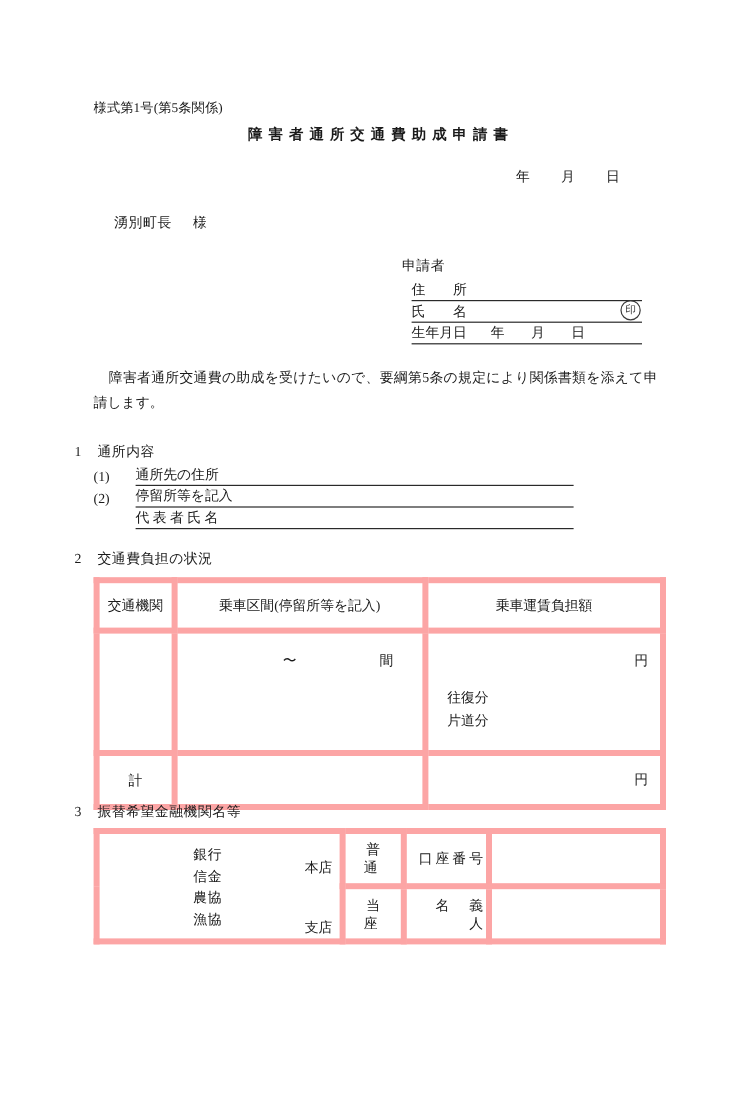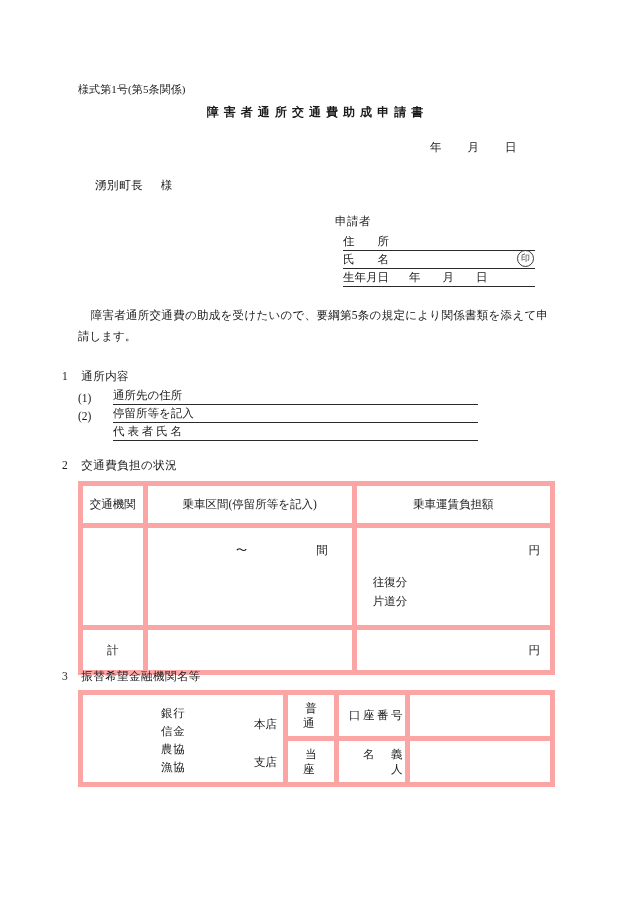--- a/index.html
+++ b/index.html
@@ -242,21 +242,21 @@
     top: 9px;
     line-height: 1.58;
     letter-spacing: 0.06em;
   }
   .inst-branch {
     position: absolute;
     right: 6px;
     top: 20px;
     line-height: 1.58;
   }
-  .inst-branch div + div { margin-top: 20px; }
+  .inst-branch div + div { margin-top: 32px; }
   .acct-type {
     width: 46px;
     height: 41px;
     text-align: center;
     letter-spacing: 0.38em;
     text-indent: 0.38em;
   }
   .acct-label {
     width: 66px;
     height: 41px;

